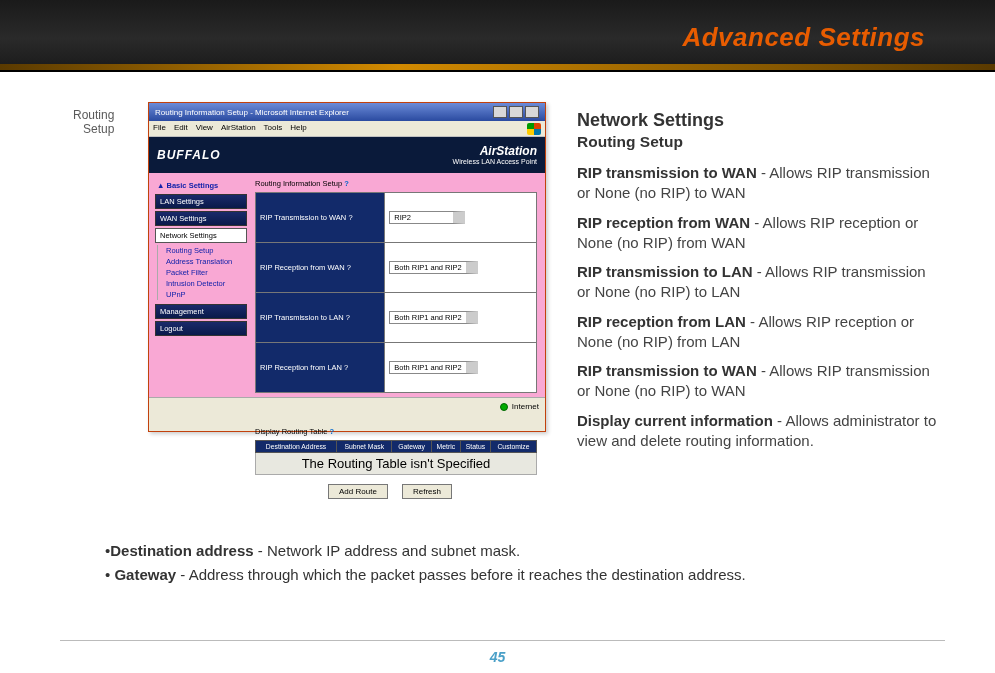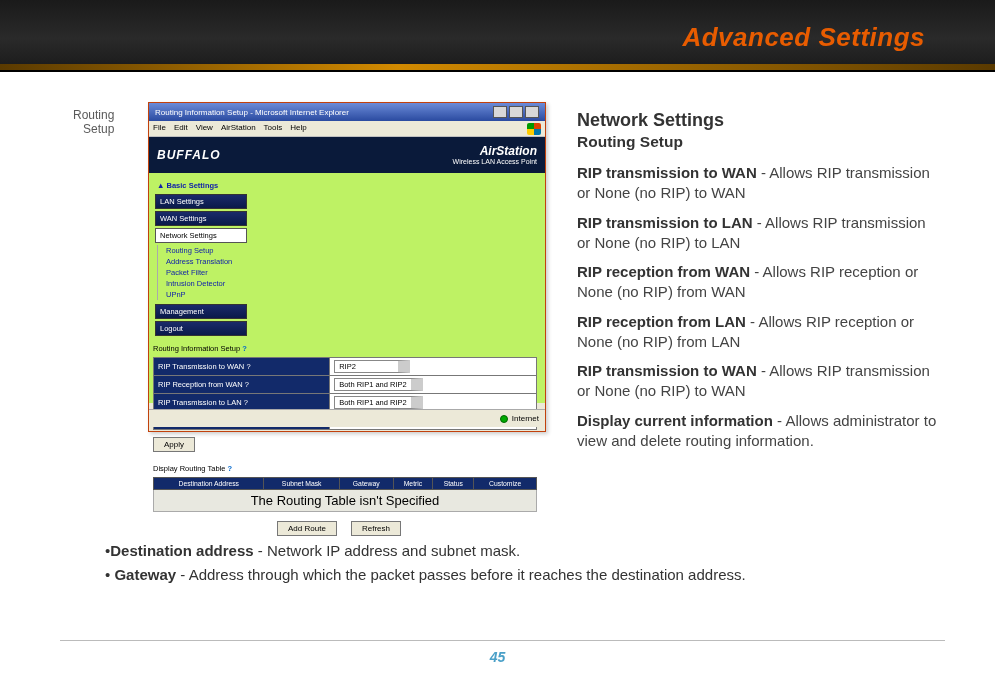--- a/index.html
+++ b/index.html
@@ -146,23 +146,22 @@
     display:flex;
     justify-content: space-between;
     align-items:center;
     padding: 0 8px;
   }
   .shot .banner .buffalo { font-weight:bold; font-style:italic; font-size:12px; letter-spacing:1px; }
   .shot .banner .air { text-align:right; font-size:7px; line-height:1.1; }
   .shot .banner .air .big { font-size:12px; font-weight:bold; font-style:italic;text-align:right; }
   .shot .body {
     display:flex;
-    background:#bef264;
+    background:#f9a8d4;
     height: 230px;
-    flex-direction: column;
   }
   .shot .side {
     width: 102px;
     padding: 6px 4px 0 6px;
     font-size: 7.5px;
   }
   .shot .side .sect {
     display:block;
     color:#fff;
     background: linear-gradient(#1a2a6a,#0a1a4a);
@@ -196,42 +195,42 @@
   .shot .main table.rip {
     width:100%; border-collapse: collapse; margin-bottom:4px;
   }
   .shot .main table.rip td {
     border:1px solid #777;
   }
   .shot .main table.rip td.lbl {
     background:#122a6a; color:#fff; padding:3px 4px; width:46%;
   }
   .shot .main table.rip td.val {
-    background:#fff; padding:2px 4px;
+    background:#fff; padding:18px 4px;
   }
   .shot .main .sel {
     display:inline-block; background:#fff; border:1px solid #888; border-right:12px solid #ccc;
     padding:1px 4px; font-size:7.5px; min-width:76px;
   }
   .shot .main .btn {
     display:inline-block; background:#ece9d8; border:1px solid #777; padding:2px 10px; font-size:8px;
     margin: 3px 12px 6px 0;
   }
   .shot .main .dh { margin-top:6px; }
   .shot .main table.route {
     width:100%; border-collapse: collapse;
   }
   .shot .main table.route th {
     background:#122a6a; color:#fff; border:1px solid #555; font-weight:normal; font-size:6.8px; padding:2px 2px;
   }
   .shot .main table.route td.empty {
     background:#e8e8e0; border:1px solid #aaa; text-align:center; padding:3px; font-size:13px;
   }
   .shot .status {
-    position:absolute; left:0; right:0; bottom:4px; height:18px;
+    position:absolute; left:0; right:0; bottom:16px; height:18px;
     background:#ece9d8; border-top:1px solid #aaa;
     display:flex; justify-content:flex-end; align-items:center; padding:0 6px; gap:4px;
   }
   .shot .status .dot {
     width:8px; height:8px; border-radius:50%; background:#0a0; border:1px solid #060;
   }
 </style>
 </head>
 <body>
 
@@ -337,22 +336,22 @@
   <div class="status">
     <span class="dot"></span>
     <span>Internet</span>
   </div>
 </div>
 
 <div class="right-col">
   <div class="ns-title">Network Settings</div>
   <div class="rs-sub">Routing Setup</div>
   <p><b>RIP transmission to WAN</b><span> - Allows RIP transmission or None (no RIP) to WAN</span></p>
+  <p><b>RIP reception from WAN</b><span> - Allows RIP reception or None (no RIP) from WAN</span></p>
   <p><b>RIP transmission to LAN</b><span> - Allows RIP transmission or None (no RIP) to LAN</span></p>
-  <p><b>RIP reception from WAN</b><span> - Allows RIP reception or None (no RIP) from WAN</span></p>
   <p><b>RIP reception from LAN</b><span> - Allows RIP reception or None (no RIP) from LAN</span></p>
   <p><b>RIP transmission to WAN</b><span> - Allows RIP transmission or None (no RIP) to WAN</span></p>
   <p><b>Display current information</b><span> - Allows administrator to view and delete routing information.</span></p>
 </div>
 
 <div class="bottom-block">
   <div class="sub">
     •<b>Destination address</b><span> - Network IP address and subnet mask.</span>
   </div>
   <div class="sub">

